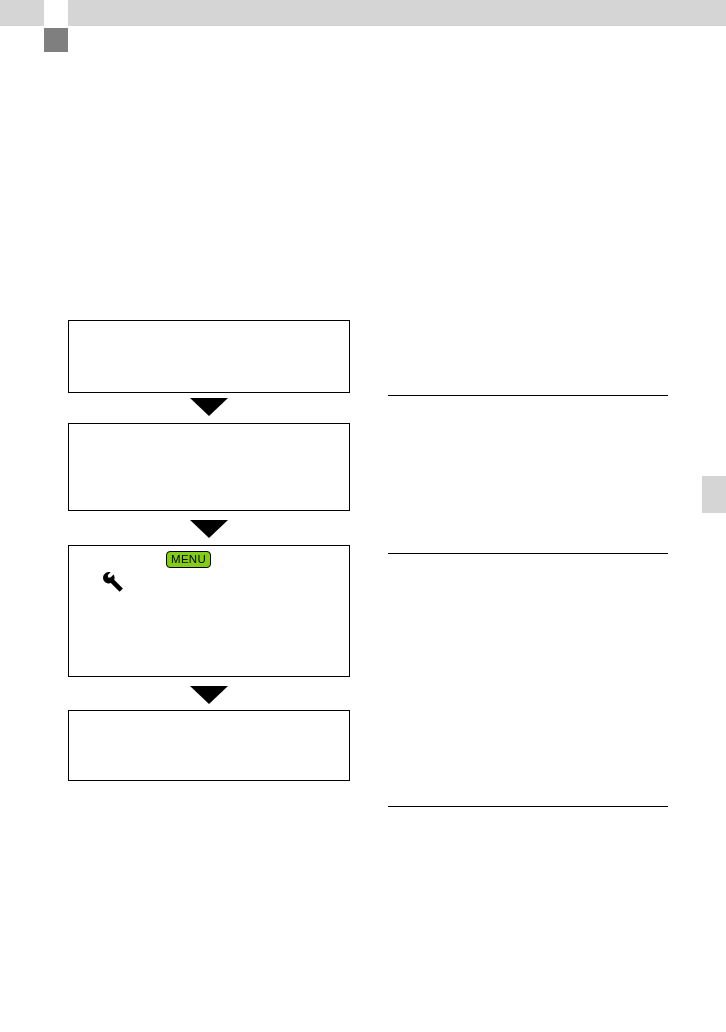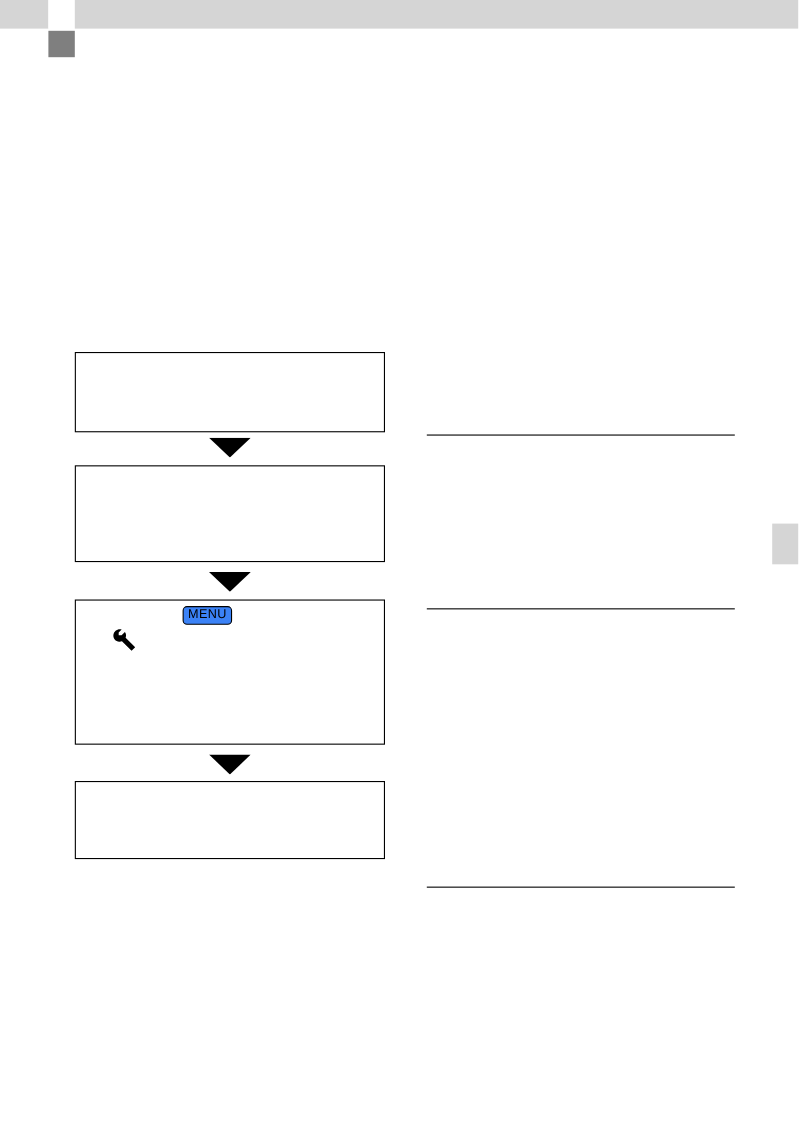--- a/index.html
+++ b/index.html
@@ -100,21 +100,21 @@
   
   .menu-key {
     position: absolute;
     left: 166px;
     top: 551px;
     height: 17px;
     padding: 0 4px;
     box-sizing: border-box;
     border: 1.3px solid #000000;
     border-radius: 4px;
-    background: #3b82f6;
+    background: #84cc16;
     color: #000000;
     font-family: "Liberation Sans", sans-serif;
     font-size: 11.5px;
     line-height: 15px;
     letter-spacing: 0.3px;
     text-align: center;
     white-space: nowrap;
   }
 
   

